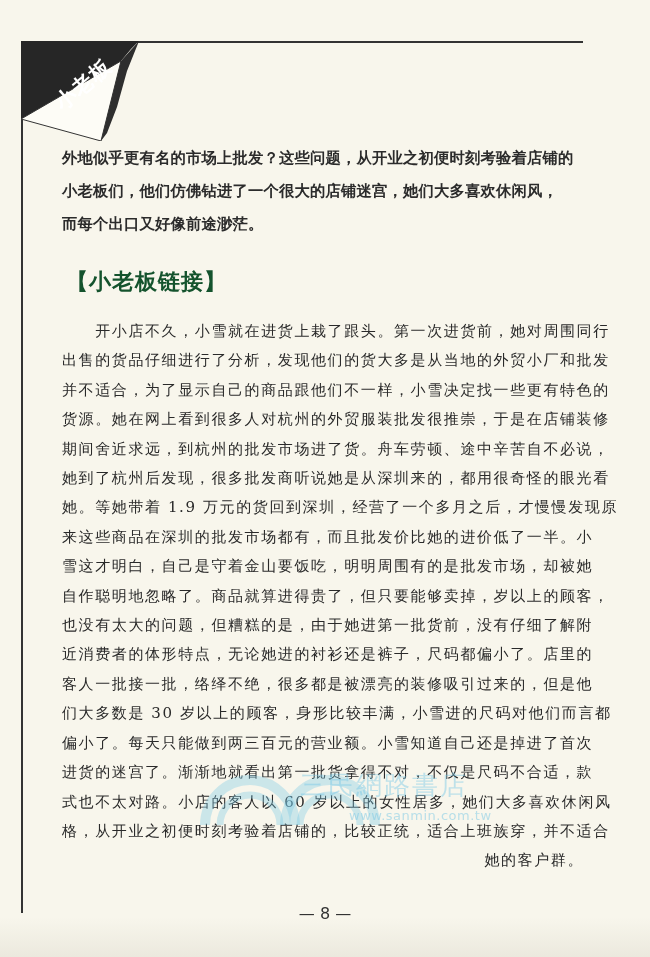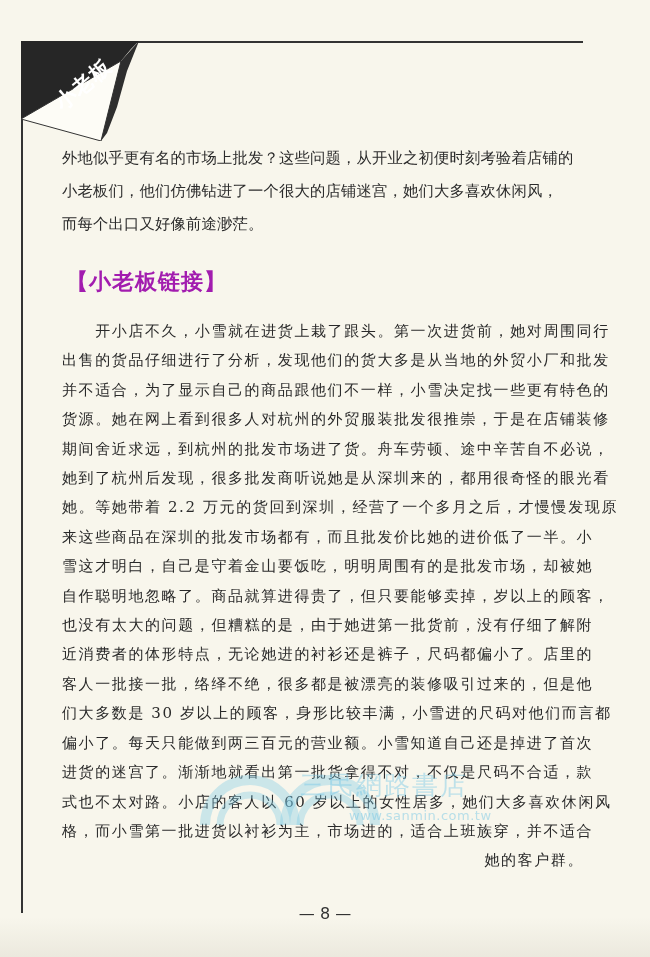--- a/index.html
+++ b/index.html
@@ -32,26 +32,26 @@
       color: #fff; font-weight: bold; font-size: 21px;
       font-family: "DejaVu Sans", "Liberation Sans", sans-serif;
       letter-spacing: 1px;
     }
     .content {
       position: absolute; left: 62px; top: 142px; width: 522px;
     }
     .intro p {
       margin: 0; font-size: 15.3px; line-height: 33px;
       font-family: "DejaVu Sans", "Liberation Sans", sans-serif;
-      color: #2b2b2b; white-space: nowrap; letter-spacing: 0.2px;
+      color: #2b2b2b; white-space: nowrap; letter-spacing: 0.2px; font-weight: bold;
     }
     .section-heading {
       margin: 26px 0 0 4px; font-size: 22px; font-weight: bold;
       font-family: "DejaVu Sans", "Liberation Sans", sans-serif;
-      color: #a21caf; letter-spacing: 1px;
+      color: #14532d; letter-spacing: 1px;
     }
     .story {
       margin-top: 20px;
       text-align: right;
     }
     .story p {
       margin: 0; font-size: 15px; line-height: 29.4px;
       font-family: "DejaVu Serif", "Liberation Serif", serif;
       color: #2a2a2a; white-space: nowrap; letter-spacing: 1.6px;
     }
@@ -100,32 +100,32 @@
 
   <div class="section-heading">【小老板链接】</div>
 
   <div class="story">
     <p>　　开小店不久，小雪就在进货上栽了跟头。第一次进货前，她对周围同行</p>
     <p>出售的货品仔细进行了分析，发现他们的货大多是从当地的外贸小厂和批发</p>
     <p>并不适合，为了显示自己的商品跟他们不一样，小雪决定找一些更有特色的</p>
     <p>货源。她在网上看到很多人对杭州的外贸服装批发很推崇，于是在店铺装修</p>
     <p>期间舍近求远，到杭州的批发市场进了货。舟车劳顿、途中辛苦自不必说，</p>
     <p>她到了杭州后发现，很多批发商听说她是从深圳来的，都用很奇怪的眼光看</p>
-    <p>她。等她带着 2.2 万元的货回到深圳，经营了一个多月之后，才慢慢发现原</p>
+    <p>她。等她带着 1.9 万元的货回到深圳，经营了一个多月之后，才慢慢发现原</p>
     <p>来这些商品在深圳的批发市场都有，而且批发价比她的进价低了一半。小</p>
     <p>雪这才明白，自己是守着金山要饭吃，明明周围有的是批发市场，却被她</p>
     <p>自作聪明地忽略了。商品就算进得贵了，但只要能够卖掉，岁以上的顾客，</p>
     <p>也没有太大的问题，但糟糕的是，由于她进第一批货前，没有仔细了解附</p>
     <p>近消费者的体形特点，无论她进的衬衫还是裤子，尺码都偏小了。店里的</p>
     <p>客人一批接一批，络绎不绝，很多都是被漂亮的装修吸引过来的，但是他</p>
     <p>们大多数是 30 岁以上的顾客，身形比较丰满，小雪进的尺码对他们而言都</p>
     <p>偏小了。每天只能做到两三百元的营业额。小雪知道自己还是掉进了首次</p>
     <p>进货的迷宫了。渐渐地就看出第一批货拿得不对，不仅是尺码不合适，款</p>
     <p>式也不太对路。小店的客人以 60 岁以上的女性居多，她们大多喜欢休闲风</p>
-    <p>格，而小雪第一批进货以衬衫为主，市场进的，适合上班族穿，并不适合</p>
+    <p>格，从开业之初便时刻考验着店铺的，比较正统，适合上班族穿，并不适合</p>
     <p>她的客户群。</p>
   </div>
 </div>
 
 <svg class="watermark" viewBox="0 0 320 60">
   <path d="M5,60 A45,45 0 0 1 95,60" fill="none" stroke="rgba(120,200,230,0.35)" stroke-width="10"></path>
   <path d="M20,60 A30,30 0 0 1 80,60" fill="none" stroke="rgba(120,200,230,0.35)" stroke-width="7"></path>
   <path d="M85,60 A45,45 0 0 1 175,60" fill="none" stroke="rgba(120,200,230,0.35)" stroke-width="10"></path>
   <path d="M100,60 A30,30 0 0 1 160,60" fill="none" stroke="rgba(120,200,230,0.35)" stroke-width="7"></path>
 </svg>

